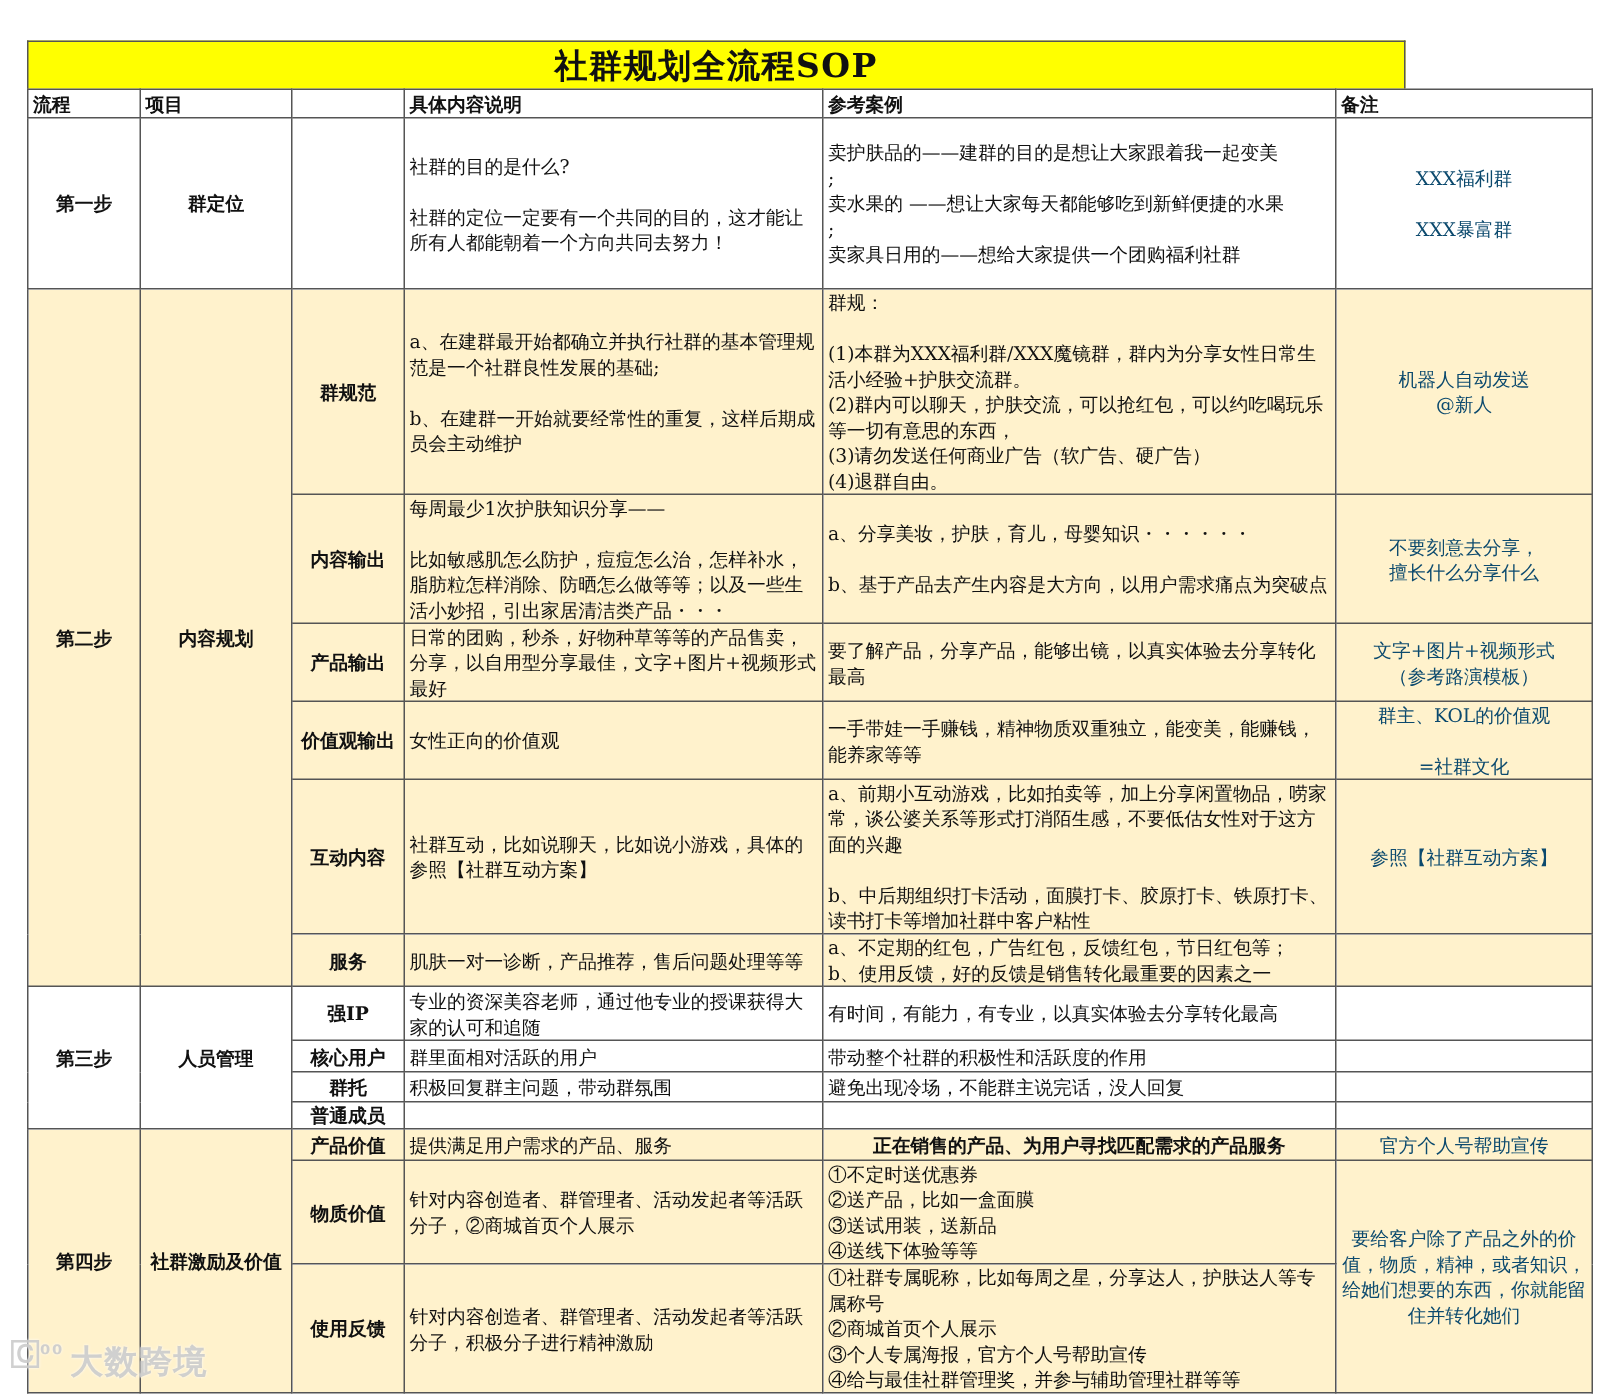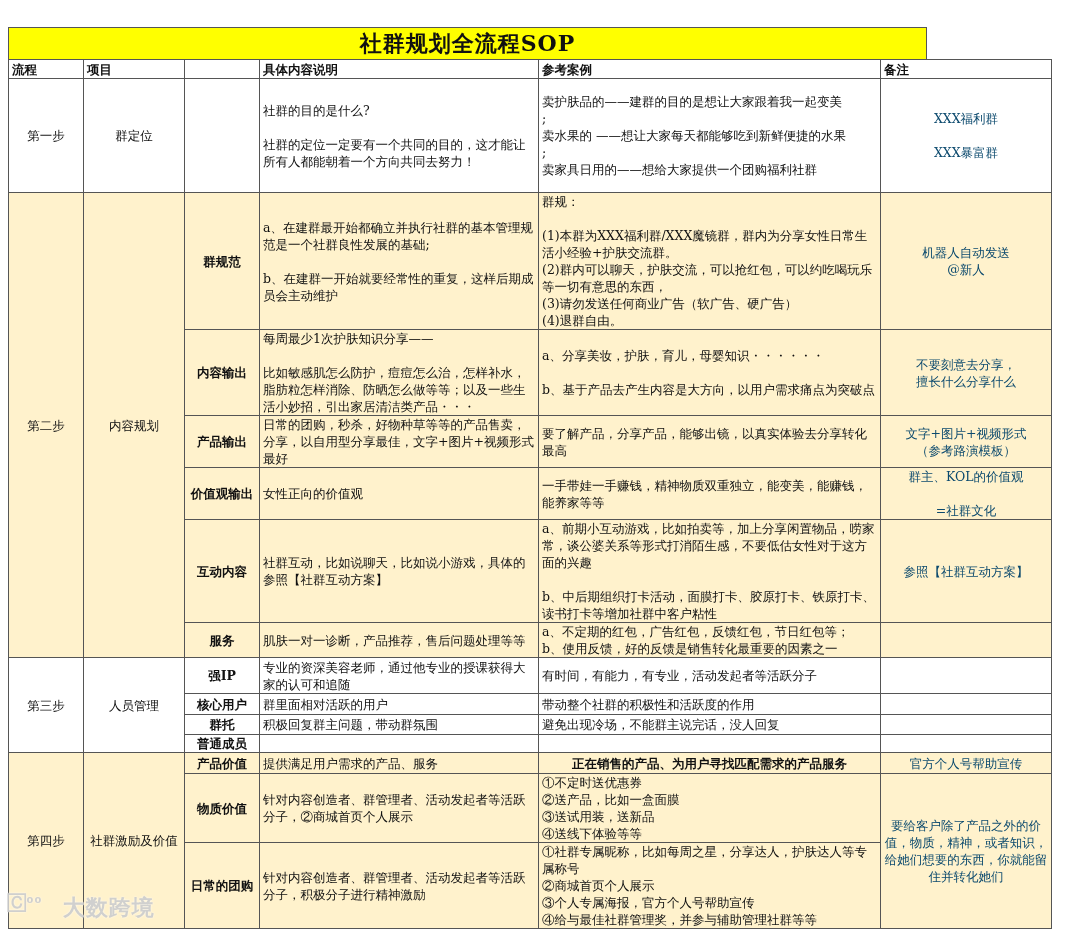--- a/index.html
+++ b/index.html
@@ -1,35 +1,35 @@
 <!DOCTYPE html>
 <html><head>
 <meta charset="utf-8">
 <style>
   html, body { margin: 0; padding: 0; background: #ffffff; }
   body { width: 1080px; height: 930px; position: relative; overflow: hidden;
          font-family: "DejaVu Serif", "Liberation Serif", serif; color: #111; }
-  .sheet { position: absolute; left: 8px; top: 27px; width: 919px; }
+  .sheet { position: absolute; left: 18px; top: 27px; width: 919px; }
   .title-bar { height: 31px; background: #FFFF00; border: 1px solid #555; border-bottom: none;
                display: flex; align-items: center; justify-content: center;
                font-size: 22px; font-weight: bold; letter-spacing: 1px; }
   table { border-collapse: collapse; width: 1043px; table-layout: fixed; }
   td, th { border: 1px solid #555; padding: 0 3px; font-size: 12.5px; line-height: 17px;
            vertical-align: middle; overflow: hidden; }
   th { font-weight: bold; height: 18px; text-align: left; font-size: 12.5px; }
   .c { text-align: center; font-weight: bold; }
-  .b { font-weight: normal; }
+  .b { font-weight: bold; }
   .red { color: #0c4a6e; text-align: center; }
   .cream td { background: #FFF2CC; }
   .white td { background: #ffffff; }
   .pre { white-space: pre-line; }
   .watermark { position: absolute; left: 8px; top: 893px; font-size: 22px; color: rgba(200,200,200,0.85);
                font-family: "DejaVu Sans", sans-serif; font-weight: bold; letter-spacing: 1px;
                text-shadow: 0 0 2px rgba(255,255,255,0.9); }
-  .watermark .logo { font-size: 16px; vertical-align: top; margin-right: 20px; }
+  .watermark .logo { font-size: 16px; vertical-align: top; margin-right: 4px; }
 </style>
 </head>
 <body>
 
 <div class="sheet">
   <div class="title-bar">社群规划全流程SOP</div>
   <table>
     <colgroup>
       <col style="width:75px">
         <col style="width:101px">
@@ -121,21 +121,21 @@
       <td class="pre">a、不定期的红包，广告红包，反馈红包，节日红包等；
 b、使用反馈，好的反馈是销售转化最重要的因素之一</td>
       <td class="pre red"></td>
     </tr>
 
     <tr class="white" style="height:36px">
       <td class="c b" rowspan="4">第三步</td>
       <td class="c b" rowspan="4">人员管理</td>
       <td class="c">强IP</td>
       <td class="pre">专业的资深美容老师，通过他专业的授课获得大家的认可和追随</td>
-      <td class="pre">有时间，有能力，有专业，活动发起者等活跃分子</td>
+      <td class="pre">有时间，有能力，有专业，以真实体验去分享转化最高</td>
       <td class="pre red"></td>
     </tr>
     <tr class="white" style="height:21px">
       <td class="c">核心用户</td>
       <td class="pre">群里面相对活跃的用户</td>
       <td class="pre">带动整个社群的积极性和活跃度的作用</td>
       <td class="pre red"></td>
     </tr>
     <tr class="white" style="height:20px">
       <td class="c">群托</td>
@@ -161,21 +161,21 @@
     <tr class="cream" style="height:65px">
       <td class="c">物质价值</td>
       <td class="pre">针对内容创造者、群管理者、活动发起者等活跃分子，②商城首页个人展示</td>
       <td class="pre">①不定时送优惠券
 ②送产品，比如一盒面膜
 ③送试用装，送新品
 ④送线下体验等等</td>
       <td class="pre red" rowspan="2">要给客户除了产品之外的价值，物质，精神，或者知识，给她们想要的东西，你就能留住并转化她们</td>
     </tr>
     <tr class="cream" style="height:85px">
-      <td class="c">日常的团购</td>
+      <td class="c">使用反馈</td>
       <td class="pre">针对内容创造者、群管理者、活动发起者等活跃分子，积极分子进行精神激励</td>
       <td class="pre">①社群专属昵称，比如每周之星，分享达人，护肤达人等专属称号
 ②商城首页个人展示
 ③个人专属海报，官方个人号帮助宣传
 ④给与最佳社群管理奖，并参与辅助管理社群等等</td>
     </tr>
   </tbody>
     </table>
 </div>
 

